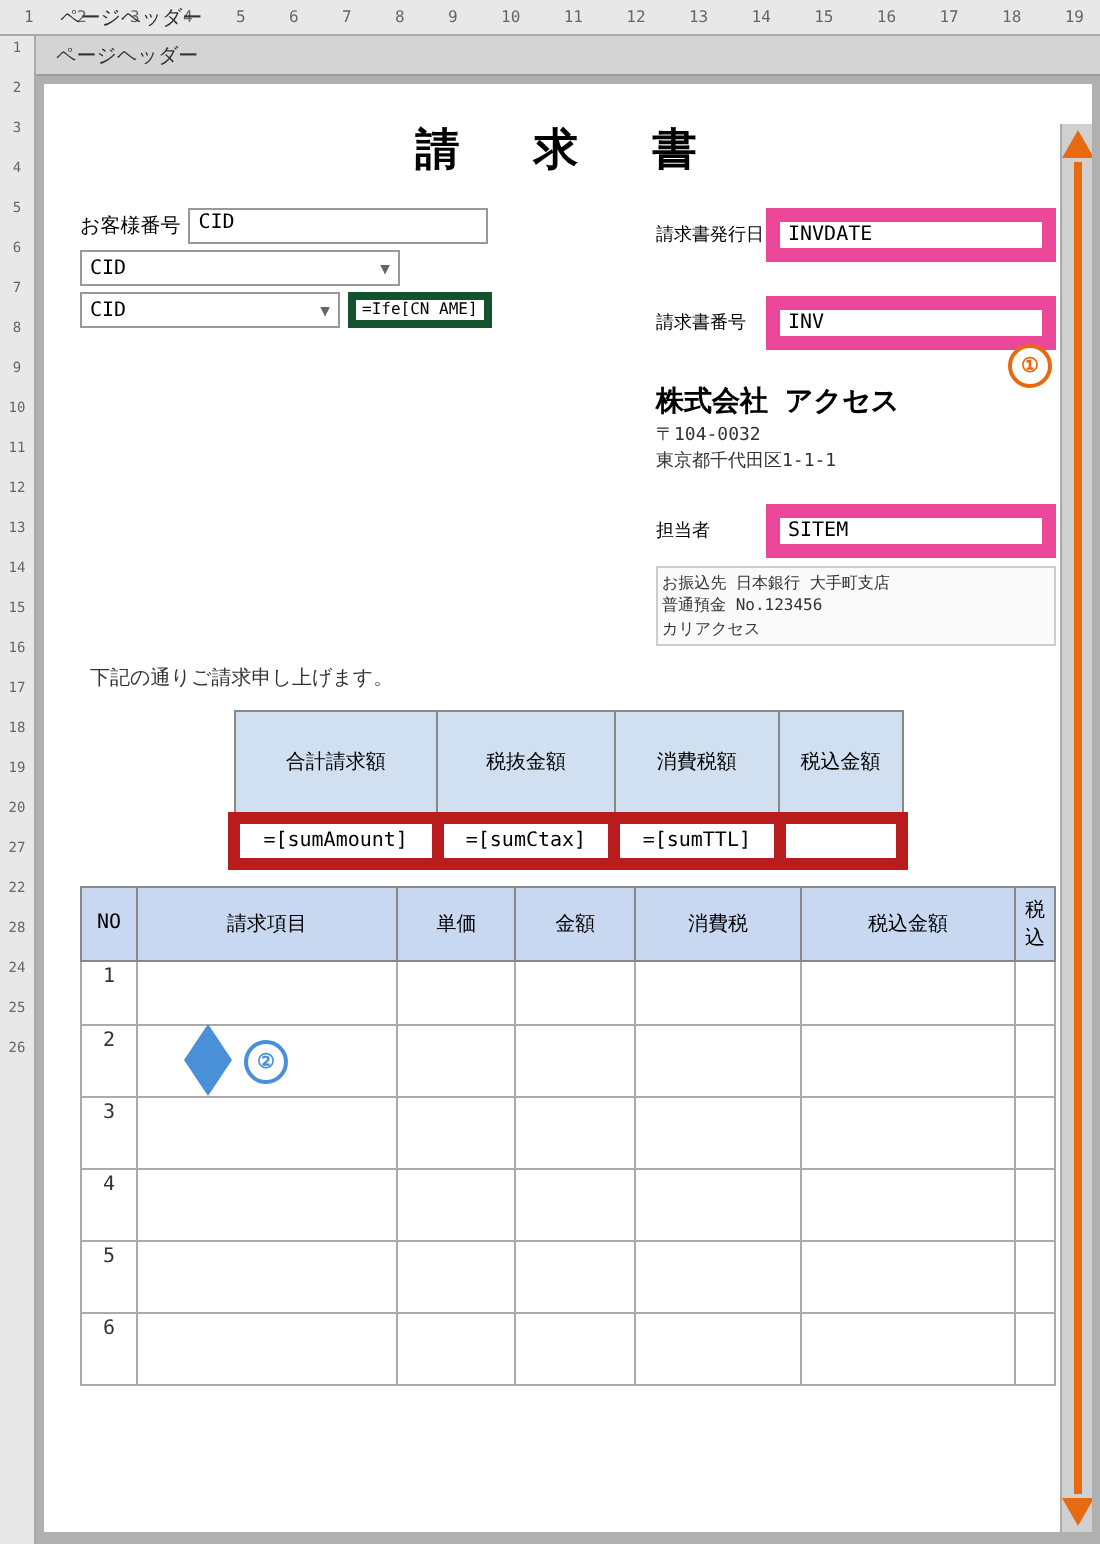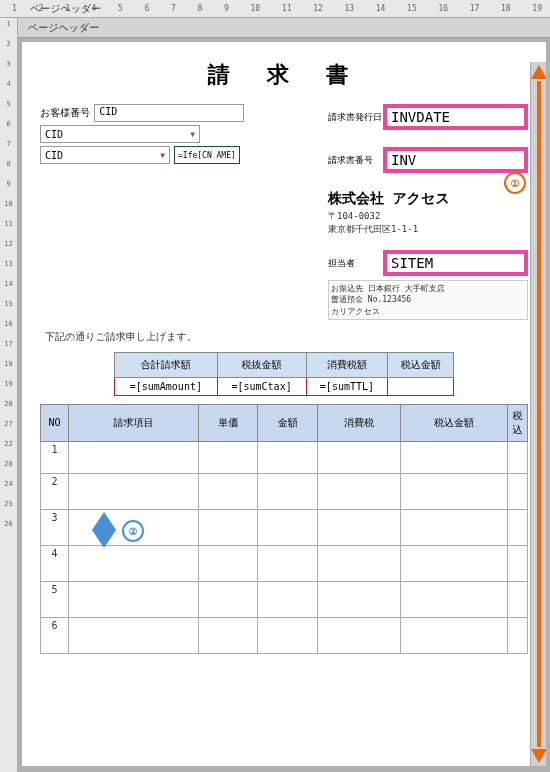--- a/index.html
+++ b/index.html
@@ -135,44 +135,44 @@
       font-size: 8px;
       color: #666;
     }
     .cid-row1 { margin-bottom: 3px; }
     .cid-row2 { margin-bottom: 3px; }
     .cid-row3 {
       display: flex;
       align-items: center;
     }
     .formula-box {
-      border: 1px solid #14532d;
+      border: 4px solid #14532d;
       background: #fff;
       height: 18px;
       font-size: 9px;
       padding: 1px 3px;
       margin-left: 4px;
       min-width: 60px;
       display: flex;
-      align-items: center;
+      align-items: flex-end;
     }
     .info-row {
       display: flex;
       margin-bottom: 17px;
       align-items: center;
     }
     .info-label {
       min-width: 55px;
       font-size: 9px;
       color: #000;
     }
     .info-value {
-      border: 4px solid #ec4899;
+      border: 7px solid #ec4899;
       padding: 1px 4px;
-      font-size: 14px;
+      font-size: 10px;
       flex: 1;
       background: #fff;
     }
     .company-name {
       font-size: 14px;
       font-weight: bold;
       margin: 4px 0 2px 0;
     }
     .company-addr {
       font-size: 9px;
@@ -202,26 +202,26 @@
     }
     .totals-table {
       width: 340px;
       margin: 6px auto;
       border-collapse: collapse;
       font-size: 10px;
     }
     .totals-table th {
       border: 1px solid #888;
       background: #d0e0f0;
-      padding: 5px 8px;
+      padding: 18px 8px;
       text-align: center;
       font-weight: normal;
     }
     .totals-table td {
-      border: 1px solid #b91c1c;
+      border: 6px solid #b91c1c;
       padding: 3px 8px;
       text-align: center;
     }
     .items-table {
       width: 100%;
       border-collapse: collapse;
       font-size: 10px;
       margin-top: 8px;
     }
     .items-table th {

